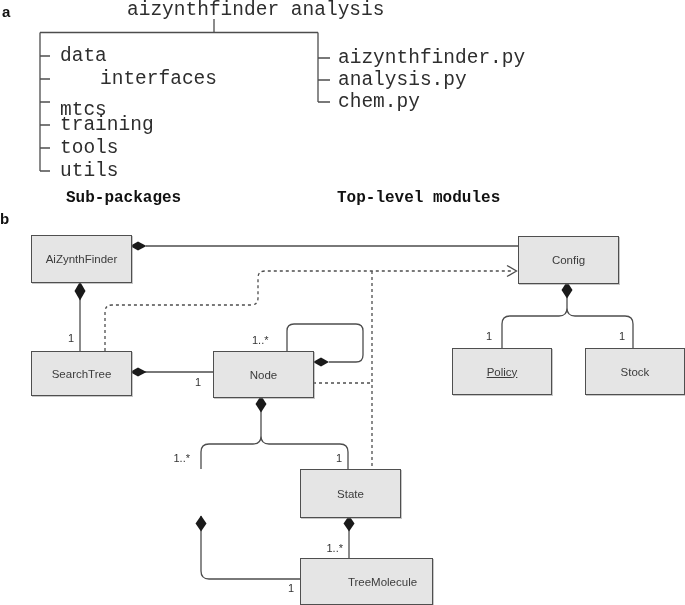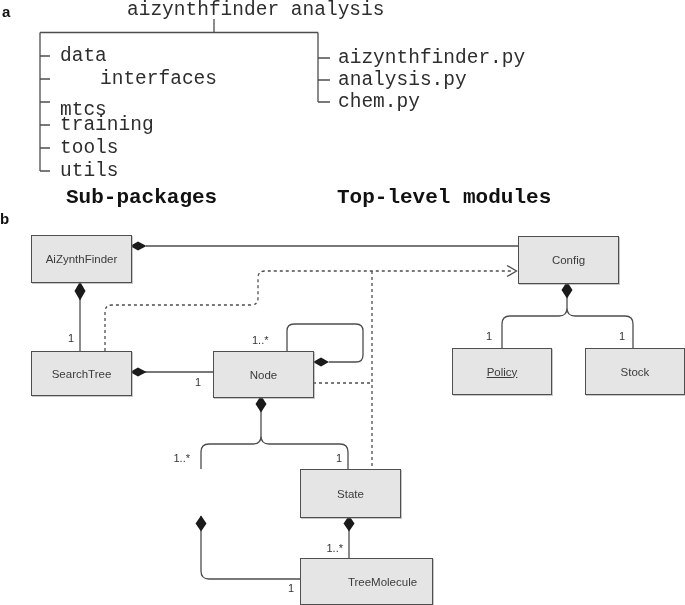--- a/index.html
+++ b/index.html
@@ -4,21 +4,21 @@
 <style>
   html,body{margin:0;padding:0;background:#fff;}
   #canvas{position:relative;width:685px;height:605px;background:#ffffff;overflow:hidden;
           font-family:"Liberation Sans",sans-serif;}
   #wires{position:absolute;left:0;top:0;z-index:0;}
   .panel-label{position:absolute;font-family:"Liberation Sans",sans-serif;font-weight:bold;
                font-size:15px;color:#111;z-index:4;}
   .mono-item{position:absolute;font-family:"Liberation Mono","DejaVu Sans Mono",monospace;
              font-size:19.5px;line-height:20px;color:#2e2e2e;white-space:pre;z-index:2;}
   .mono-caption{position:absolute;font-family:"Liberation Mono","DejaVu Sans Mono",monospace;
-                font-weight:bold;font-size:21px;line-height:18px;color:#111;z-index:2;}
+                font-weight:bold;font-size:16px;line-height:18px;color:#111;z-index:2;}
   .uml-box{position:absolute;background:#e5e5e5;border:1px solid #4f4f4f;
            display:flex;align-items:center;justify-content:center;
            font-size:11.5px;color:#3c3c3c;z-index:2;
            box-shadow:1px 1px 0 rgba(130,130,130,.45);}
   .mult{position:absolute;font-size:11px;line-height:12px;color:#333;z-index:3;}
   .r{text-align:right;}
 </style>
 </head>
 <body>
 

